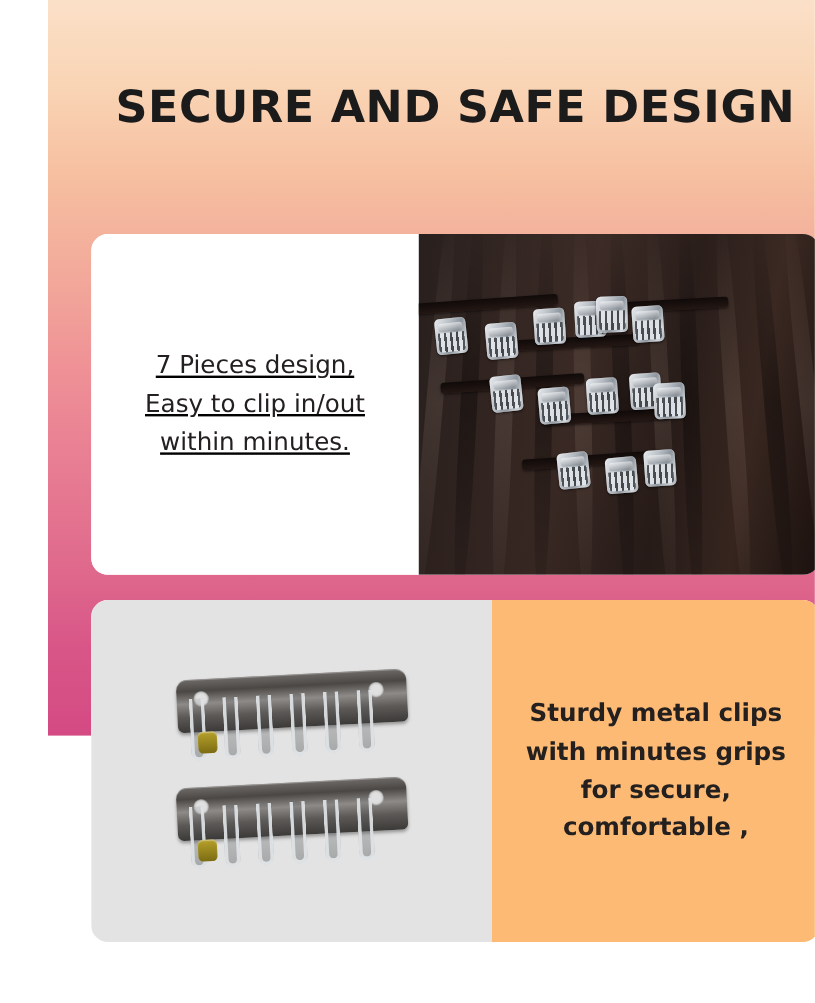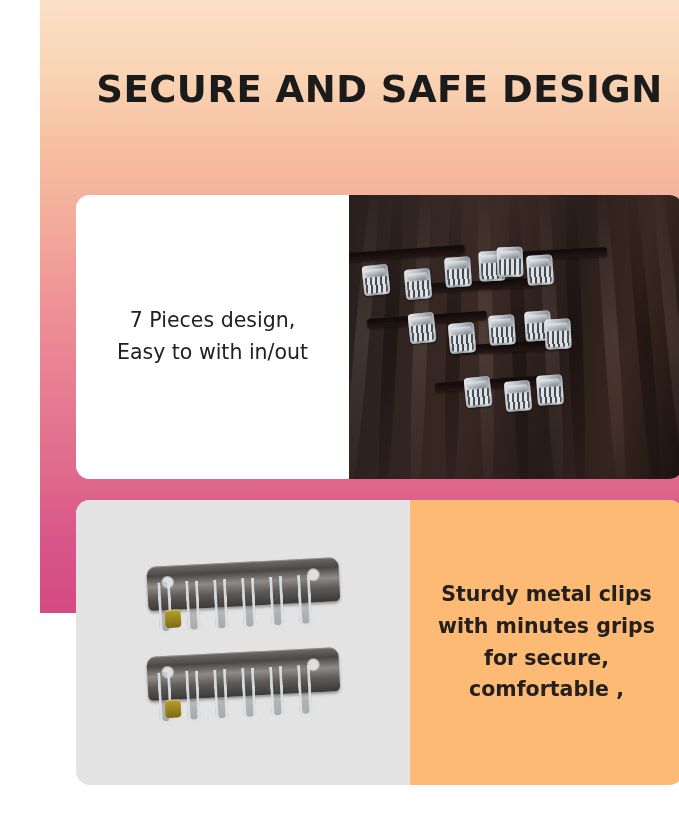--- a/index.html
+++ b/index.html
@@ -56,20 +56,21 @@
   }
   #card1-text {
     width: 273px;
     height: 100%;
     background: #ffffff;
     display: flex;
     align-items: center;
     justify-content: center;
     box-sizing: border-box;
     padding: 0 2px;
+    text-decoration: underline;
   }
   .caption {
     font-size: 20.5px;
     line-height: 1.55;
     color: #23201f;
     text-align: center;
     font-family: "DejaVu Sans", sans-serif;
   }
   #card1-photo {
     position: relative;
@@ -219,21 +220,22 @@
 
 <div id="page">
 
   <div id="title">SECURE AND SAFE DESIGN</div>
 
   <div id="card1">
 
     <div id="card1-text">
       <div class="caption">
         <span>7 Pieces design,</span><br>
-        <span>Easy to with in/out</span><br>
+        <span>Easy to clip in/out</span><br>
+        <span>within minutes.</span>
       </div>
     </div>
 
     <div id="card1-photo">
 
       <div class="strand" style="left:6%;  transform: rotate(5deg);"></div>
       <div class="strand dark" style="left:13%; transform: rotate(3deg);"></div>
       <div class="strand" style="left:21%; transform: rotate(2deg);"></div>
       <div class="strand dark" style="left:30%; transform: rotate(1deg);"></div>
       <div class="strand" style="left:38%; transform: rotate(-1deg);"></div>

